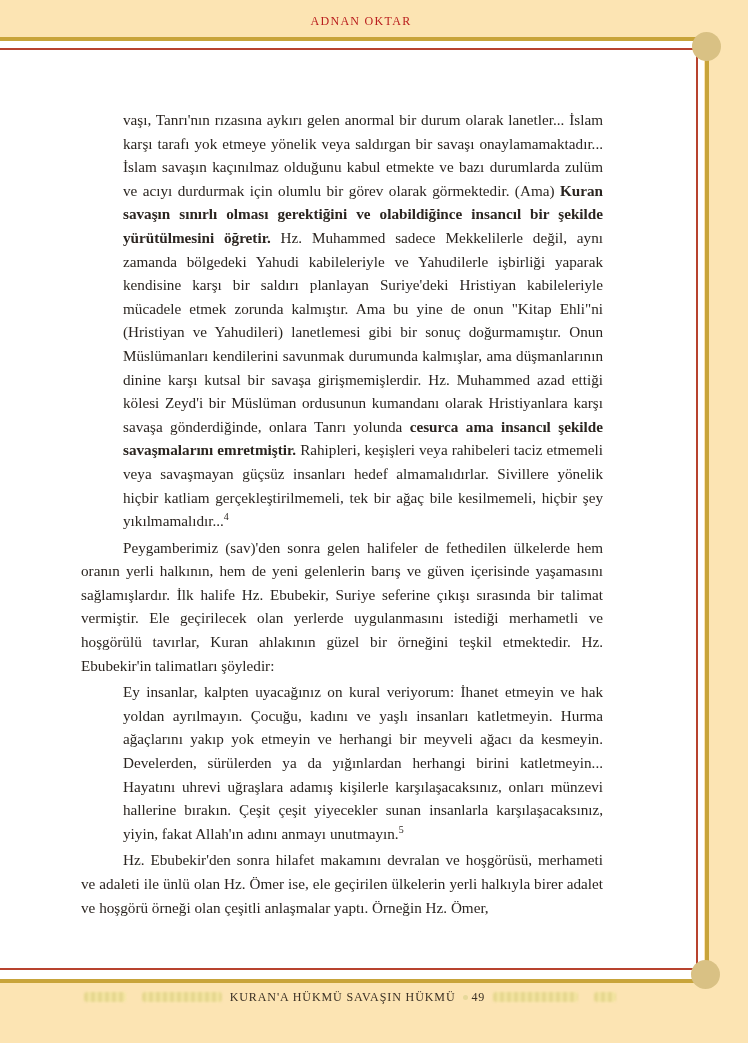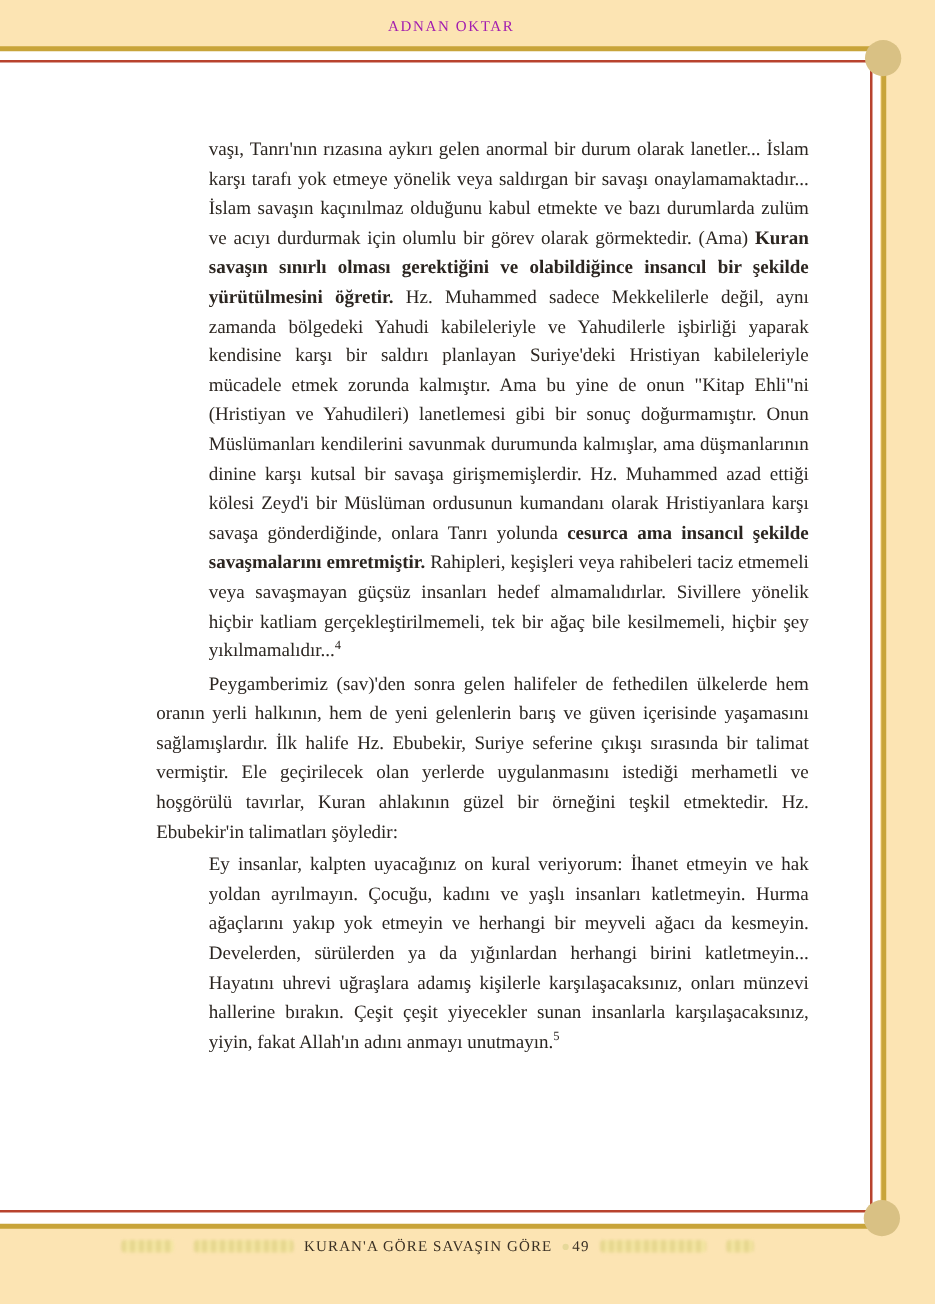--- a/index.html
+++ b/index.html
@@ -4,40 +4,39 @@
   <style>
     html, body { margin: 0; padding: 0; }
     body {
       width: 748px; height: 1043px; position: relative; overflow: hidden;
       background: #fce4b3;
       font-family: "DejaVu Serif", "Liberation Serif", serif;
     }
     .header-title {
       position: absolute; left: 0; width: 722px; top: 14px;
       text-align: center; font-family: "Liberation Serif", serif;
-      font-size: 12px; letter-spacing: 1.3px; color: #a21caf;
+      font-size: 12px; letter-spacing: 1.3px; color: #b91c1c;
     }
     .page {
       position: absolute; left: 0; top: 40px; width: 704px; height: 941px;
       background: #ffffff;
     }
     .gold-h { position: absolute; background: #c8a43a; height: 4px; }
     .red-h  { position: absolute; background: #b8432e; height: 1.5px; }
     .gold-v { position: absolute; background: #c8a43a; width: 4px; }
     .red-v  { position: absolute; background: #b8432e; width: 1.5px; }
     .corner-dot {
       position: absolute; width: 29px; height: 29px; border-radius: 50%;
       background: #d9c184;
     }
     .content {
       position: absolute; left: 81px; top: 108px; width: 522px;
       font-family: "Liberation Serif", serif; font-size: 15.2px;
       line-height: 23.6px; color: #2b2520; text-align: justify;
       hyphens: manual;
-      margin-left: 44px;
     }
     .quote { padding-left: 42px; padding-right: 0; }
     .quote-2 { padding-left: 42px; margin-top: 3px; font-family: Liberation Serif, serif; }
     .para { text-indent: 42px; margin-top: 3px; font-family: Liberation Serif, serif; }
     p { margin: 0; }
     b { font-weight: bold; }
     sup { font-size: 10px; line-height: 0; vertical-align: 6px; }
     .footer {
       position: absolute; top: 985px; left: 40px; width: 620px; height: 24px;
       display: flex; align-items: center; justify-content: center;
@@ -71,23 +70,24 @@
 <div class="corner-dot" style="left:691px; top:960px;"></div>
 
 <div class="content">
   <p class="quote">
     <span>vaşı, Tanrı'nın rızasına aykırı gelen anormal bir durum olarak lanetler... İslam karşı tarafı yok etmeye yönelik veya saldırgan bir savaşı onaylamamaktadır... İslam savaşın kaçınılmaz olduğunu kabul etmekte ve bazı durumlarda zulüm ve acıyı durdurmak için olumlu bir görev olarak görmektedir. (Ama) </span><b>Kuran savaşın sınırlı olması gerektiğini ve olabildiğince insancıl bir şekilde yürütülmesini öğretir.</b><span> Hz. Muhammed sadece Mekkelilerle değil, aynı zamanda bölgedeki Yahudi kabileleriyle ve Yahudilerle işbirliği yaparak kendisine karşı bir saldırı planlayan Suriye'deki Hristiyan kabileleriyle mücadele etmek zorunda kalmıştır. Ama bu yine de onun "Kitap Ehli"ni (Hristiyan ve Yahudileri) lanetlemesi gibi bir sonuç doğurmamıştır. Onun Müslümanları kendilerini savunmak durumunda kalmışlar, ama düşmanlarının dinine karşı kutsal bir savaşa girişmemişlerdir. Hz. Muhammed azad ettiği kölesi Zeyd'i bir Müslüman ordusunun kumandanı olarak Hristiyanlara karşı savaşa gönderdiğinde, onlara Tanrı yolunda </span><b>cesurca ama insancıl şekilde savaşmalarını emretmiştir.</b><span> Rahipleri, keşişleri veya rahibeleri taciz etmemeli veya savaşmayan güçsüz insanları hedef almamalıdırlar. Sivillere yönelik hiçbir katliam gerçekleştirilmemeli, tek bir ağaç bile kesilmemeli, hiçbir şey yıkılmamalıdır...</span><sup>4</sup>
   </p>
   <p class="para">Peygamberimiz (sav)'den sonra gelen halifeler de fethedilen ülkelerde hem oranın yerli halkının, hem de yeni gelenlerin barış ve güven içerisinde yaşamasını sağlamışlardır. İlk halife Hz. Ebubekir, Suriye seferine çıkışı sırasında bir talimat vermiştir. Ele geçirilecek olan yerlerde uygulanmasını istediği merhametli ve hoşgörülü tavırlar, Kuran ahlakının güzel bir örneğini teşkil etmektedir. Hz. Ebubekir'in talimatları şöyledir:</p>
   <p class="quote-2">
     <span>Ey insanlar, kalpten uyacağınız on kural veriyorum: İhanet etmeyin ve hak yoldan ayrılmayın. Çocuğu, kadını ve yaşlı insanları katletmeyin. Hurma ağaçlarını yakıp yok etmeyin ve herhangi bir meyveli ağacı da kesmeyin. Develerden, sürülerden ya da yığınlardan herhangi birini katletmeyin...  Hayatını uhrevi uğraşlara adamış kişilerle karşılaşacaksınız, onları münzevi hallerine bırakın. Çeşit çeşit yiyecekler sunan insanlarla karşılaşacaksınız, yiyin, fakat Allah'ın adını anmayı unutmayın.</span><sup>5</sup>
   </p>
+  <p class="para">Hz. Ebubekir'den sonra hilafet makamını devralan ve hoşgörüsü, merhameti ve adaleti ile ünlü olan Hz. Ömer ise, ele geçirilen ülkelerin yerli halkıyla birer adalet ve hoşgörü örneği olan çeşitli anlaşmalar yaptı. Örneğin Hz. Ömer,</p>
 </div>
 
 <div class="footer">
   <span class="blur-deco" style="width:42px;"></span>
   <span class="blur-deco" style="width:80px;"></span>
-  <span>KURAN'A GÖRE SAVAŞIN GÖRE</span>
+  <span>KURAN'A HÜKMÜ SAVAŞIN HÜKMÜ</span>
   <span class="page-num-bullet"></span>
   <span>49</span>
   <span class="blur-deco" style="width:85px;"></span>
   <span class="blur-deco" style="width:22px;"></span>
 </div>
 
 </body></html>

